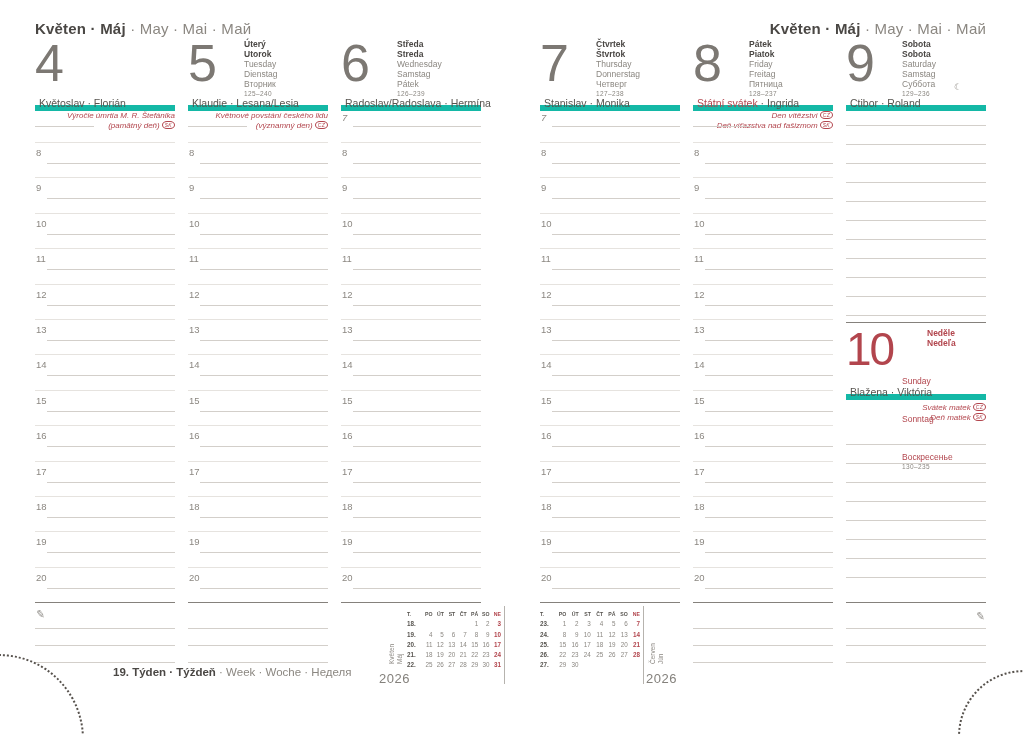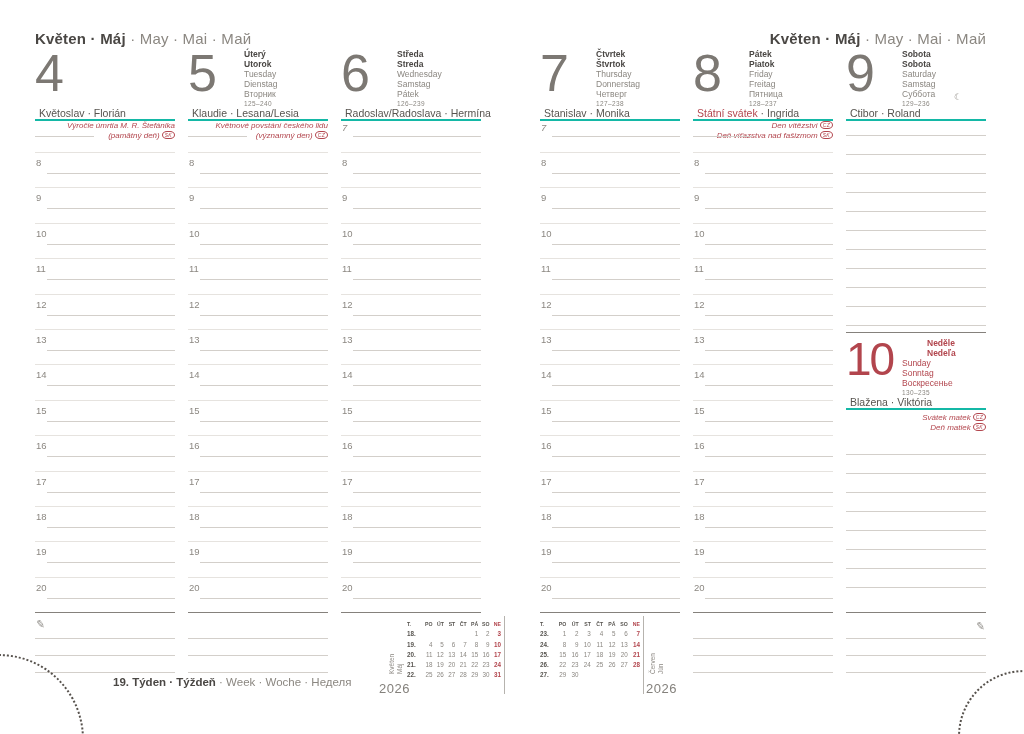--- a/index.html
+++ b/index.html
@@ -3,55 +3,55 @@
 <meta charset="utf-8">
 <style>
   :root{
     --red:#b2454d; --dark:#4a4744; --gray:#8b8781; --numgray:#7c7873;
     --line-light:#e6e3df; --line-mid:#d3cfca; --line-dark:#85817c;
   }
   *{margin:0;padding:0;box-sizing:border-box;}
   html,body{background:#ffffff;}
   body{font-family:"Liberation Sans","DejaVu Sans",sans-serif;}
   .sheet{position:relative;width:1024px;height:734px;background:#fff;overflow:hidden;}
-  .page{position:absolute;top:10px;width:446px;height:614px;}
+  .page{position:absolute;top:0;width:446px;height:614px;}
   .page-left{left:35px;}
   .page-right{left:540px;}
   .month-title{position:absolute;top:20px;font-size:15px;letter-spacing:.2px;white-space:nowrap;}
   .month-title.tl{left:0;}
   .month-title.tr{right:0;text-align:right;}
   .t-bold{font-weight:700;color:var(--dark);}
   .t-light{color:var(--gray);}
   .columns{position:absolute;top:38px;left:0;display:flex;gap:13px;}
   .day-col{width:140px;position:relative;}
   .day-header{position:relative;display:flex;height:58px;}
   .day-num{width:56px;font-size:52px;line-height:50px;letter-spacing:-2px;color:var(--numgray);}
   .day-names{padding-top:1px;}
   .name-bold{font-size:8.5px;line-height:10px;font-weight:700;color:var(--dark);}
   .name-light{font-size:8.5px;line-height:10px;color:var(--gray);}
   .day-range{font-size:6.5px;letter-spacing:.4px;color:var(--gray);margin-top:1px;}
   .moon{position:absolute;top:44px;right:24px;font-size:9px;color:var(--gray);}
-  .nameday{font-size:10.5px;color:#57544f;padding:1px 4px 3px;border-bottom:2px solid #14b8a6;height:15px;white-space:nowrap;}
+  .nameday{font-size:10.5px;color:#57544f;padding:1px 4px 3px;border-bottom:6px solid #14b8a6;height:15px;white-space:nowrap;}
   .red-text{color:var(--red);}
   .slots-wrap{position:relative;height:492px;border-bottom:1.5px solid var(--line-dark);overflow:hidden;}
   .slot{position:relative;height:35.4px;border-top:1px solid var(--line-light);}
   .slot.first{height:31px;border-top:none;font-style:italic;}
   .hour-num{position:absolute;top:4px;left:1px;font-size:9.5px;color:var(--gray);}
   .slot.first .hour-num{top:1px;}
   .wline{position:absolute;left:12px;right:0;top:20px;border-top:1px solid var(--line-mid);}
   .slot.first .wline{top:15px;}
   .slot.first .wline.partial{left:0;right:58%;}
   .holiday-notes{position:absolute;top:0;right:0;text-align:right;font-size:8px;line-height:9.5px;color:var(--red);white-space:nowrap;}
   .badge{display:inline-block;font-size:5px;line-height:6px;border:1px solid var(--red);border-radius:5px/4px;padding:0 2px;margin-left:2px;vertical-align:1px;letter-spacing:.3px;color:var(--red);}
   .sat-lines{position:relative;height:212px;border-bottom:1.5px solid var(--line-dark);}
   .pline{position:absolute;left:0;right:0;border-top:1px solid var(--line-mid);}
   .sun-header{position:relative;display:flex;height:62px;padding-top:4px;}
   .sun-header .day-num{font-size:46px;line-height:44px;color:var(--red);}
   .sun-header .name-bold{color:var(--red);padding-left:25px;}
-  .sun-header .name-light{color:var(--red);}
+  .sun-header .name-light{color:var(--red);margin-top:28px;}
   .sun-header .day-range{color:var(--gray);}
   .sun-notes{position:relative;height:26px;text-align:right;font-size:8px;line-height:10px;color:var(--red);font-style:italic;padding-top:3px;white-space:nowrap;}
   .sun-lines{position:relative;height:176px;}
   .bottom-notes{position:relative;height:80px;}
   .bline{position:absolute;left:0;right:0;border-top:1px solid var(--line-mid);}
   .pencil{position:absolute;font-size:11px;color:#8f8c87;transform:rotate(8deg);}
   .pencil.left{left:1px;top:5px;}
   .pencil.right{right:1px;top:7px;}
   .footer-week{position:absolute;top:666px;left:78px;font-size:11.5px;white-space:nowrap;}
   .minical{position:absolute;top:606px;height:82px;display:flex;}

